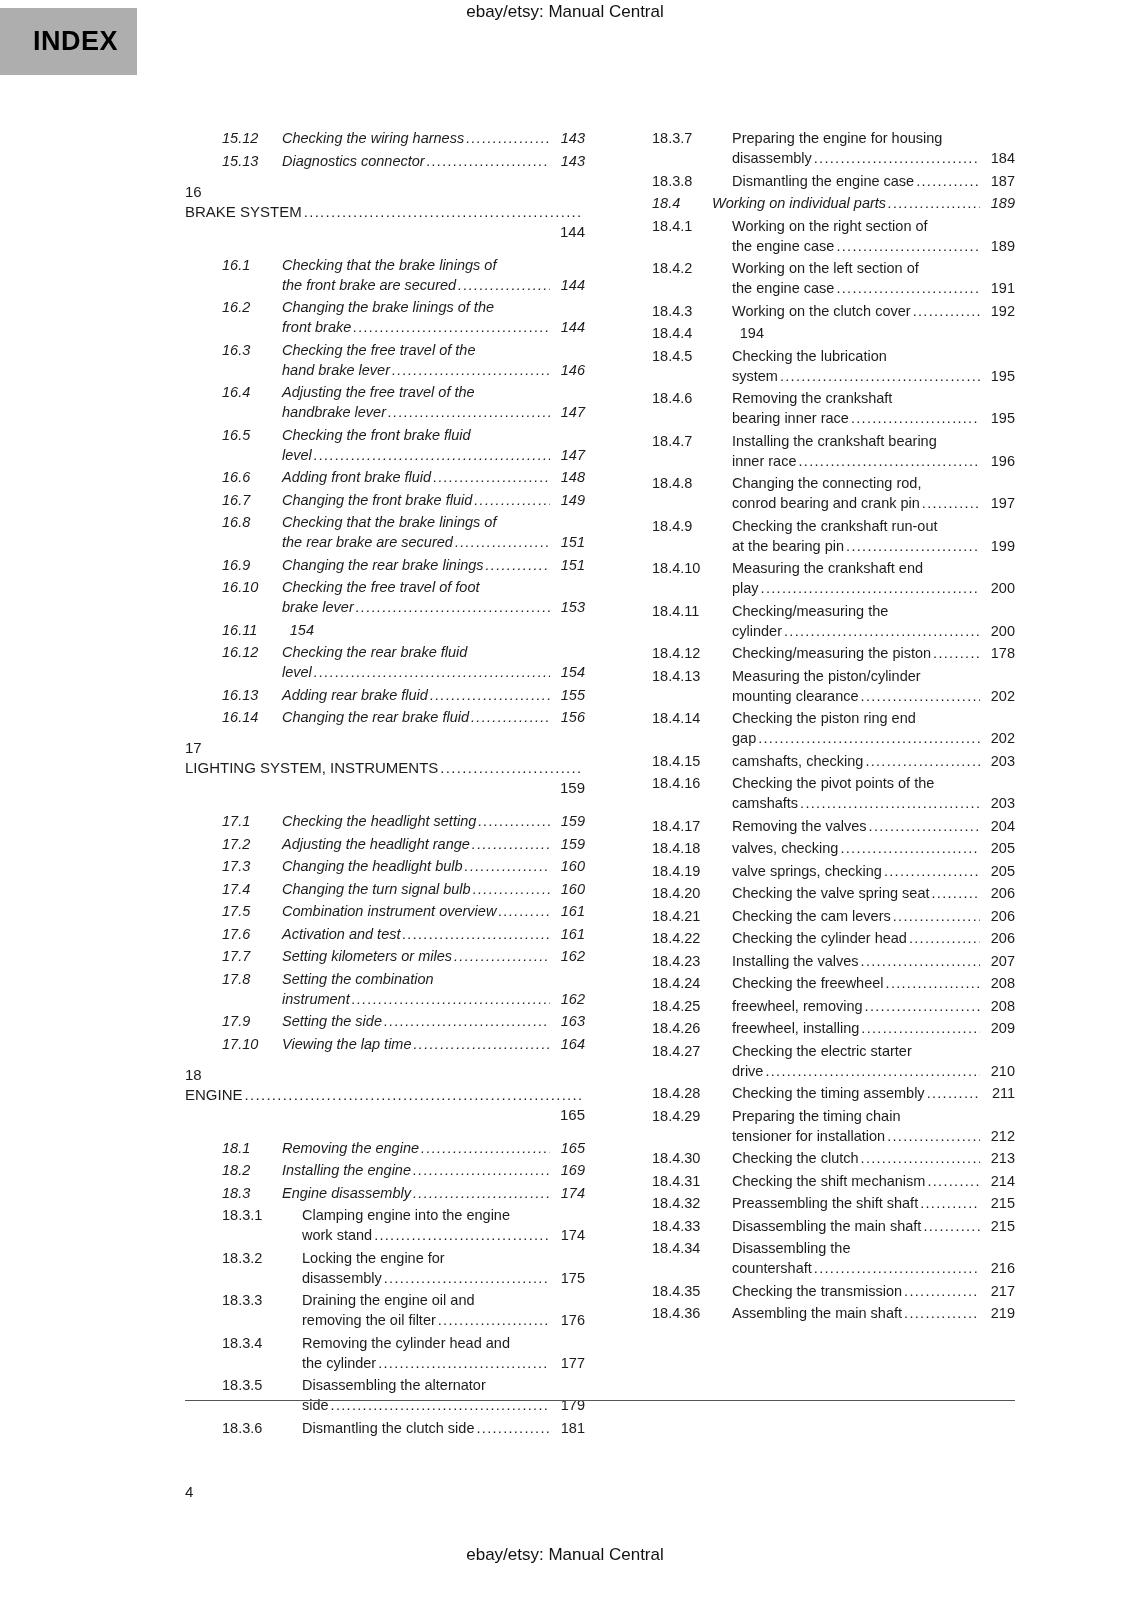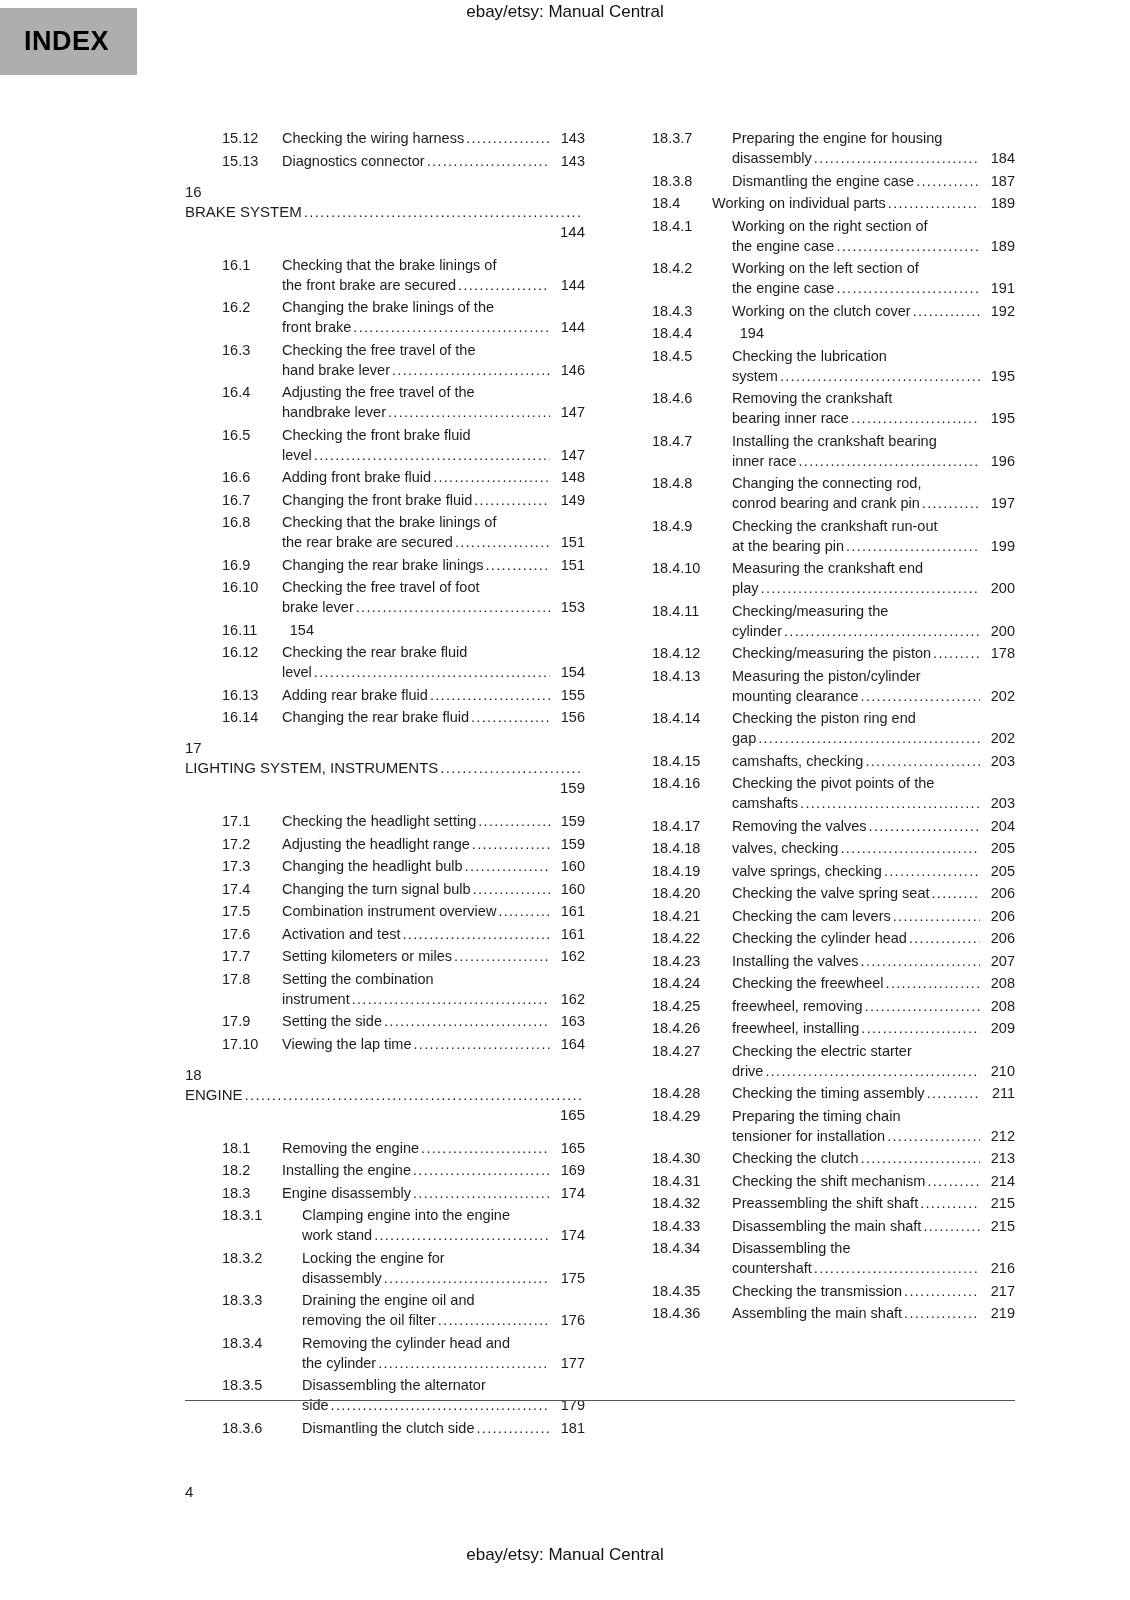--- a/index.html
+++ b/index.html
@@ -7,31 +7,31 @@
   body {
     width:1130px; height:1600px; position:relative; overflow:hidden;
     font-family:"Liberation Sans", sans-serif; color:#1c1c1c;
   }
   .page-header {
     position:absolute; top:0; left:0; width:100%; text-align:center;
     font-size:17px; padding-top:2px; color:#111;
   }
   .index-tab {
     position:absolute; top:8px; left:0; width:137px; height:67px;
-    background:#aeaeae; display:flex; align-items:center; padding-left:24px;
+    background:#aeaeae; display:flex; align-items:center; padding-left:33px;
   }
   .index-tab .index-label { font-size:27px; font-weight:bold; color:#000; letter-spacing:0.5px; }
 
   .toc { position:absolute; top:128px; left:185px; display:flex; gap:30px; }
   .col { width:400px; }
 
   .entry { display:flex; font-size:14.5px; line-height:20px; margin-bottom:2.5px; }
   .entry .num { flex:none; }
   .lvl1 .num { width:37px; }
-  .lvl2 { padding-left:37px; }
+  .lvl2 { padding-left:37px;font-style:italic; }
   .lvl2 .num { width:60px; }
   .lvl3 { padding-left:37px; }
   .lvl3 .num { width:80px; }
   .lvl1 { margin-top:11px; margin-bottom:13px; font-size:15px;flex-direction:column; }
 
   .body { flex:1; min-width:0; }
   .line { white-space:nowrap; }
   .line.last { display:flex; align-items:baseline; }
   .line .txt { flex:none; }
   .dots {

